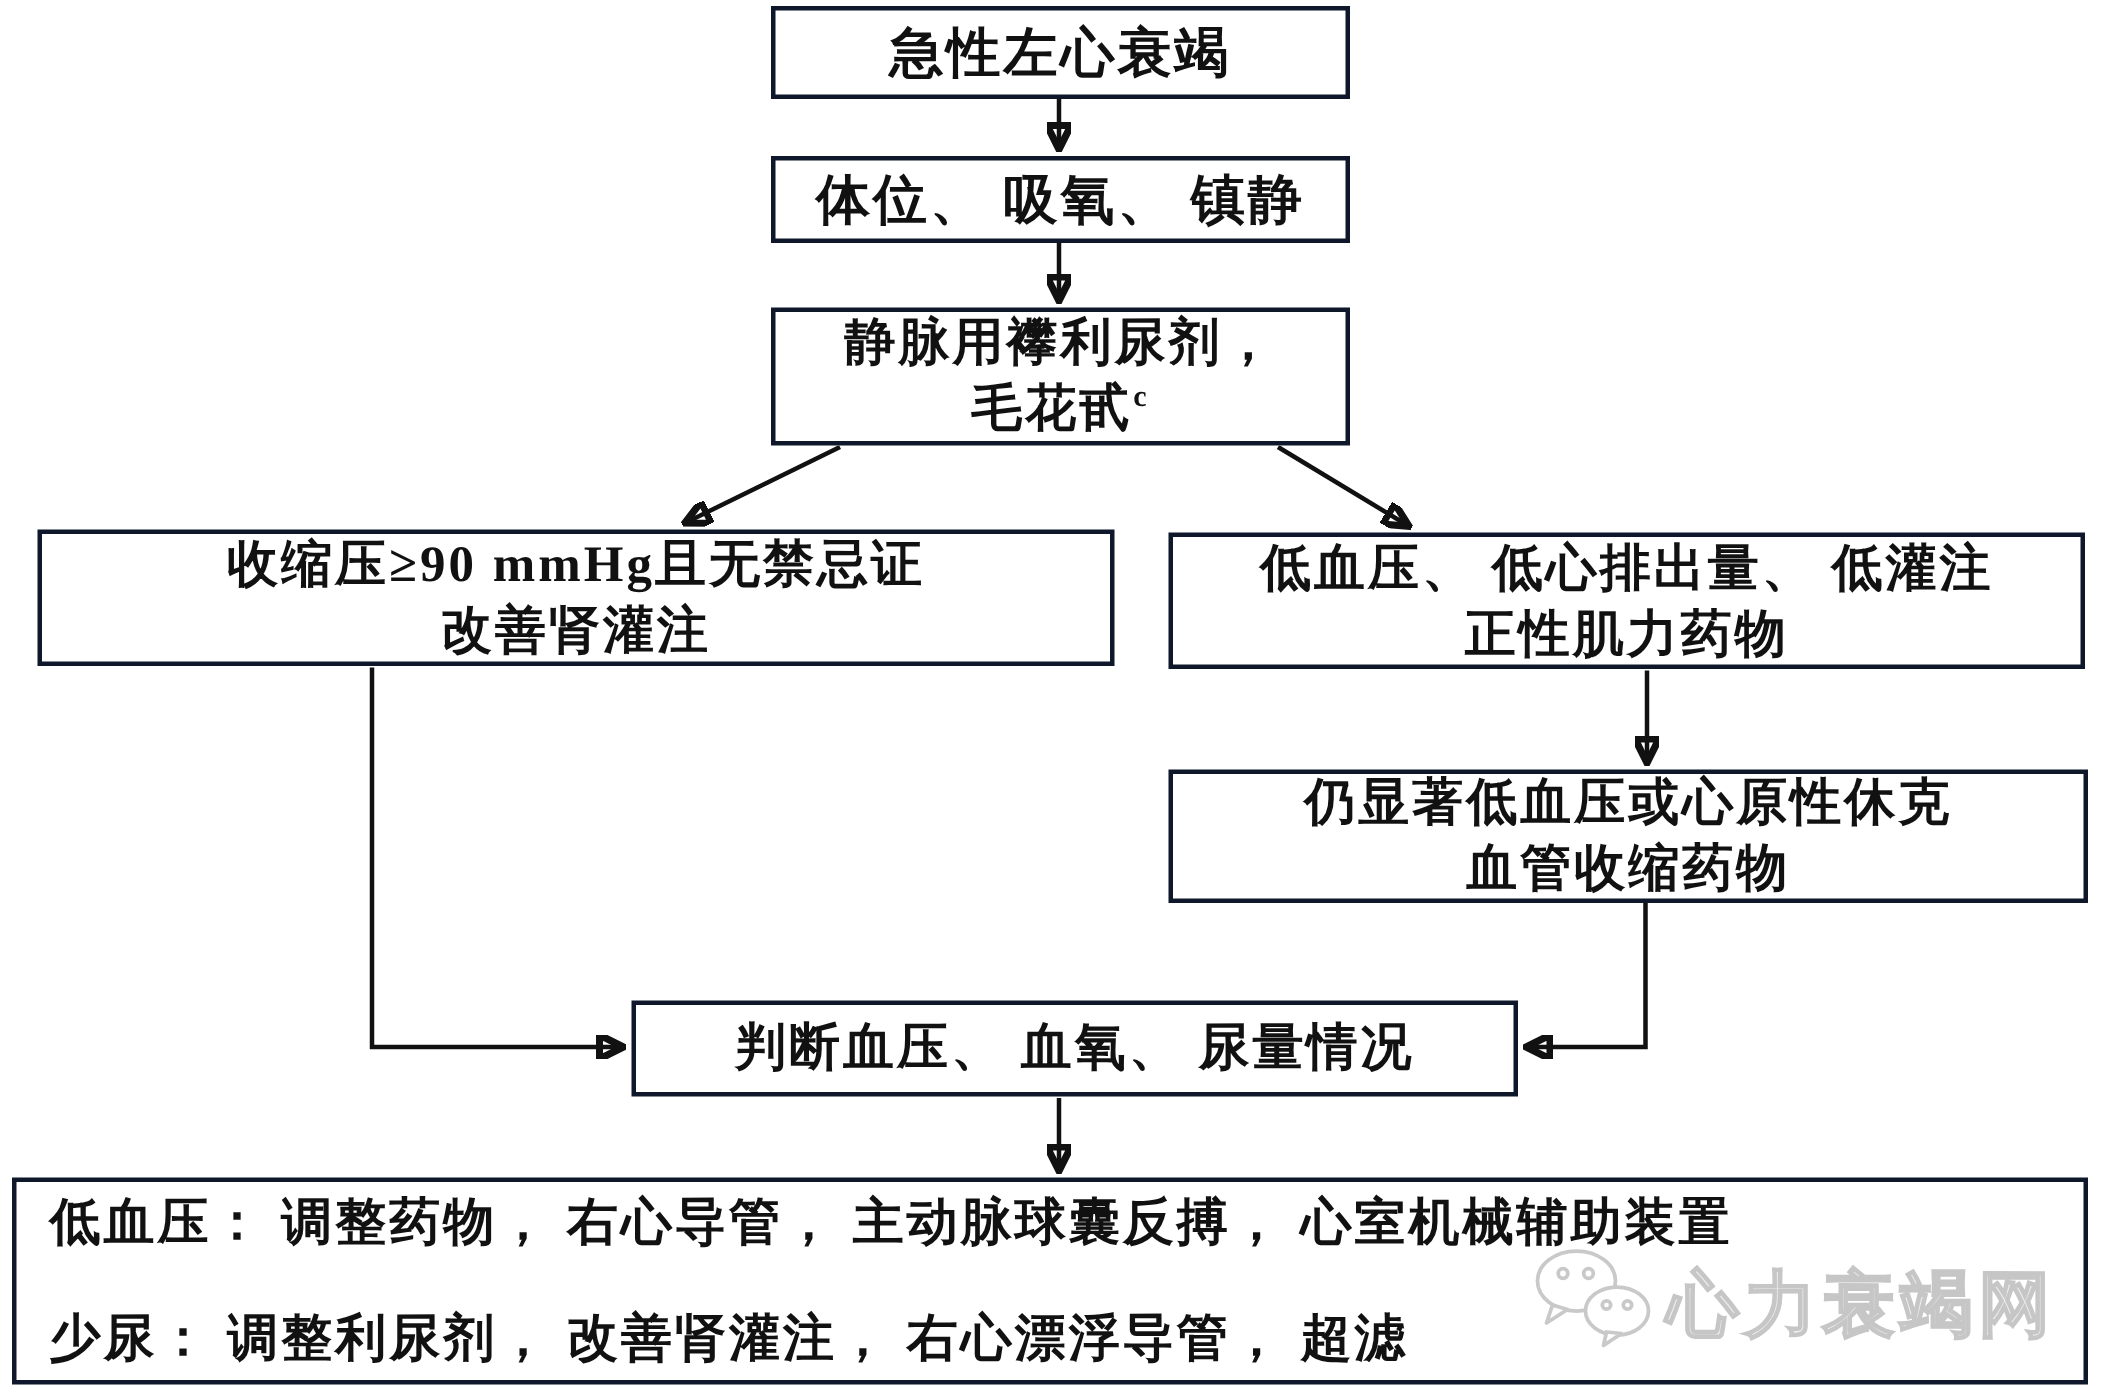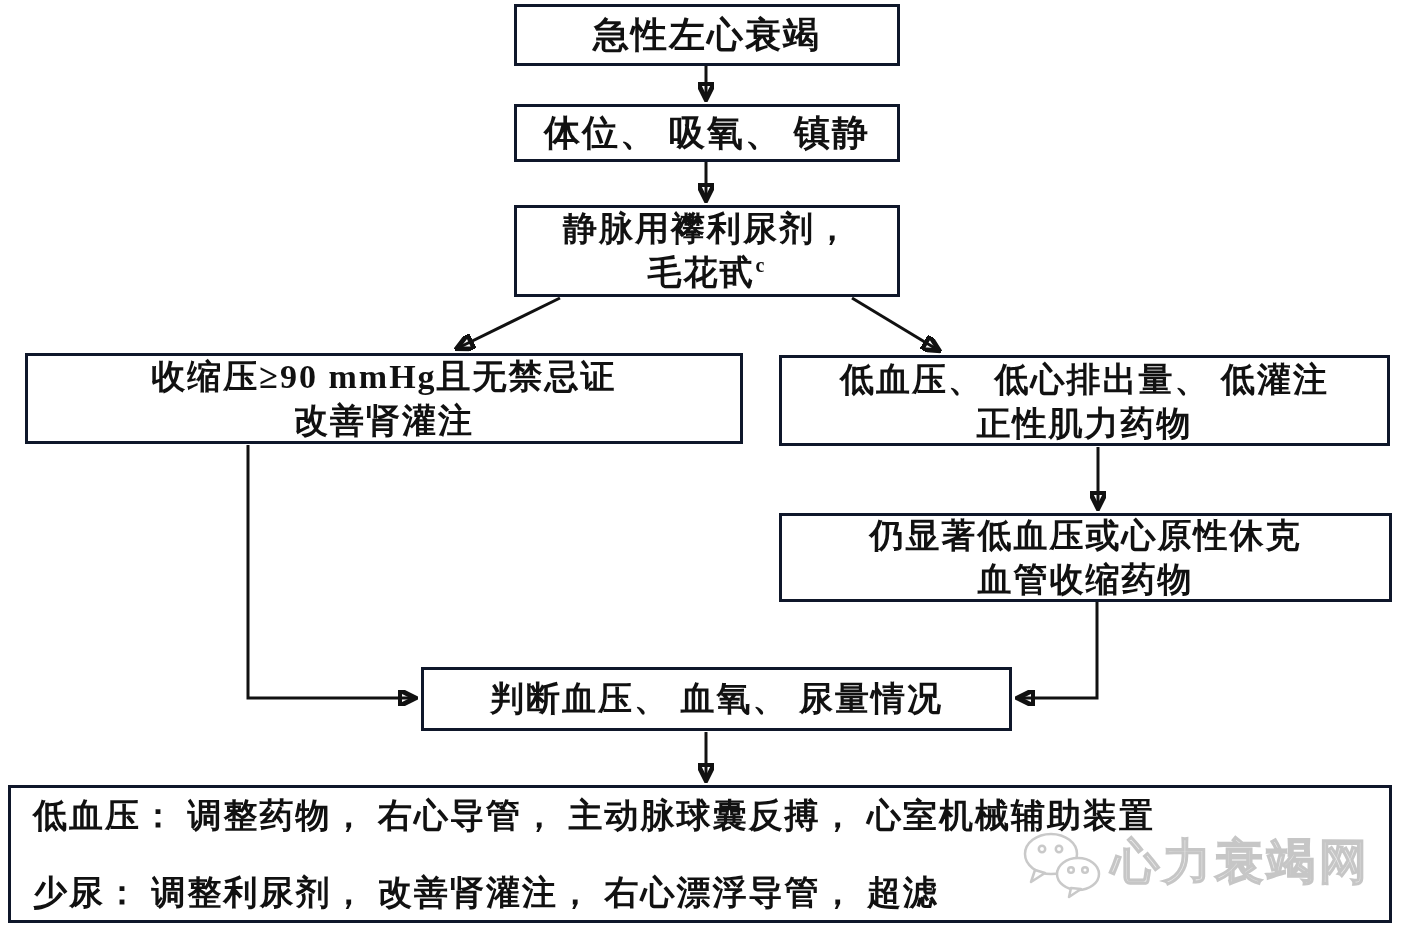--- a/index.html
+++ b/index.html
@@ -62,21 +62,21 @@
   #arrows path, #arrows line, #arrows polyline {
     stroke: #111111;
     stroke-width: 3;
     fill: none;
   }
   .watermark {
     position: absolute;
     right: 18px;
     bottom: 18px;
     display: flex;
-    align-items: flex-start;
+    align-items: flex-end;
     gap: 6px;
     z-index: 1;
   }
   .watermark-text {
     font-size: 48px;
     font-weight: bold;
     letter-spacing: 4px;
     color: #ededed;
     -webkit-text-stroke: 1.5px #c6c6c6;
     white-space: nowrap;

